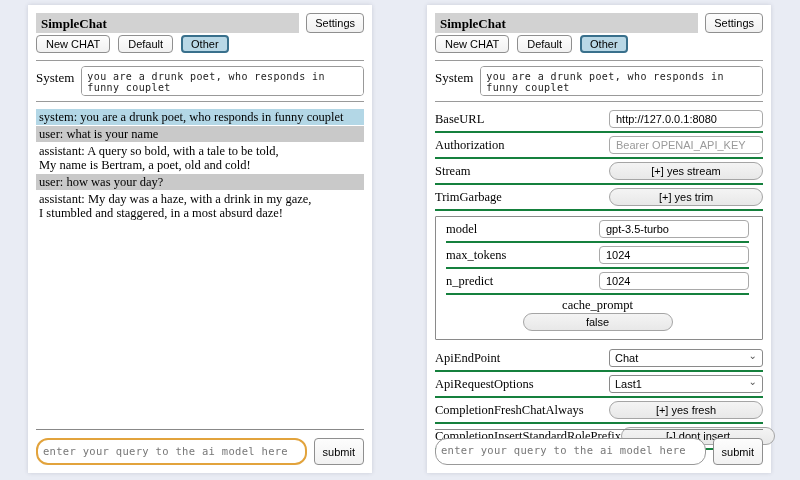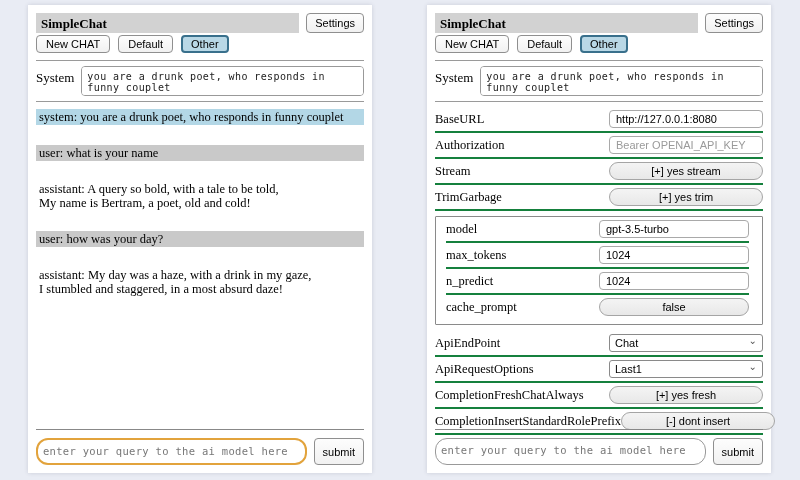--- a/index.html
+++ b/index.html
@@ -45,21 +45,21 @@
   .system-row{display:flex;gap:7px;margin:4px 0 3px;font-size:13px;}
   .system-row .lbl{padding-top:4px;}
   .system-row textarea{
     flex:1;height:30px;resize:none;outline:none;
     font-family:"DejaVu Sans Mono", monospace;font-size:10px;letter-spacing:.4px;
     border:1px solid #999;border-radius:4px;padding:4px 5px;color:#222;
   }
 
   .chat-area{margin-top:7px;}
   .msg{
-    font-size:12.5px;line-height:1.12;padding:1px 3px;margin-bottom:20px;
+    font-size:12.5px;line-height:1.12;padding:1px 3px;margin-bottom:1px;
     white-space:pre-line;
   }
   .msg.system{background:var(--system-msg-bg);}
   .msg.user{background:var(--user-msg-bg);}
   .msg.assistant{background:transparent;}
 
   .query-area{
     position:absolute;left:8px;right:8px;bottom:8px;
     border-top:1px solid #888;padding-top:8px;
     display:flex;gap:7px;align-items:stretch;
@@ -195,21 +195,21 @@
       <div class="srow">
         <span>max_tokens</span>
         <input class="control" value="1024" style="">
       </div>
 
       <div class="srow">
         <span>n_predict</span>
         <input class="control" value="1024" style="">
       </div>
 
-      <div class="srow" style="border-bottom:none;">
+      <div class="srow" style="border-bottom:none;flex-direction:column;">
         <span>cache_prompt</span>
         <button class="control">false</button>
       </div>
     </fieldset>
 
     <div class="srow">
       <span>ApiEndPoint</span>
       <div class="select">
         <span>Chat</span>
         <span class="chev">⌄</span>

